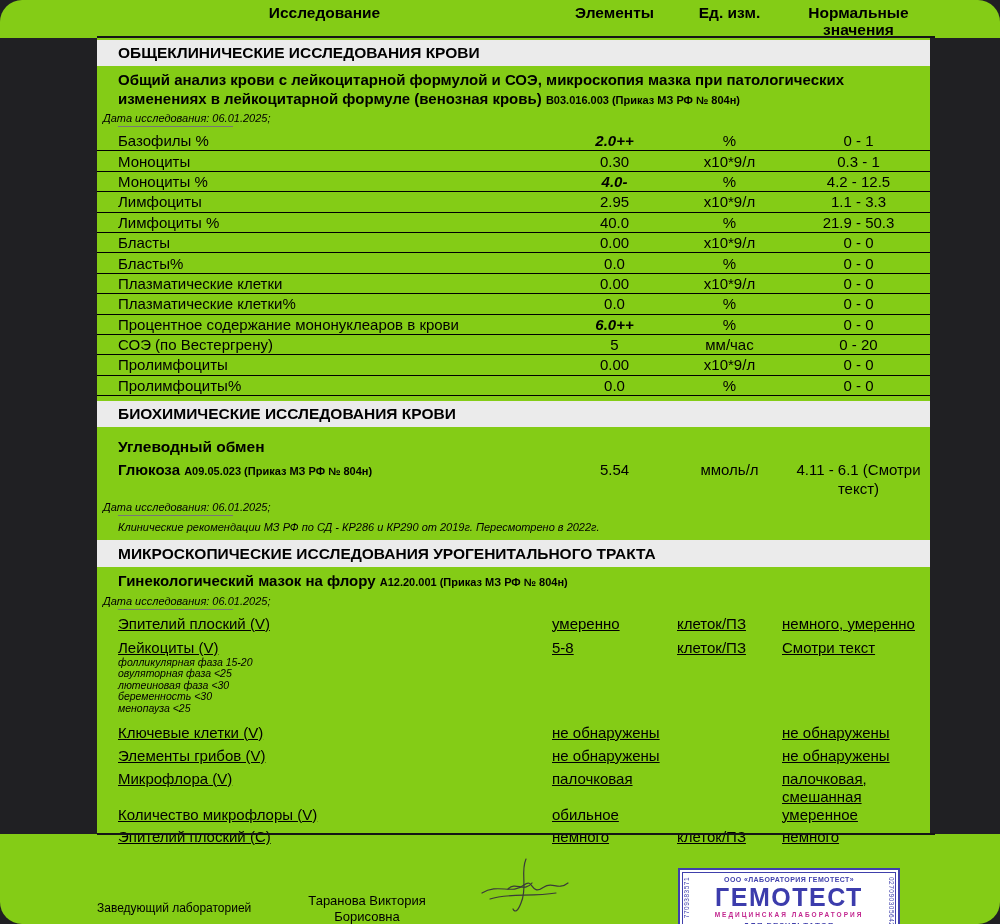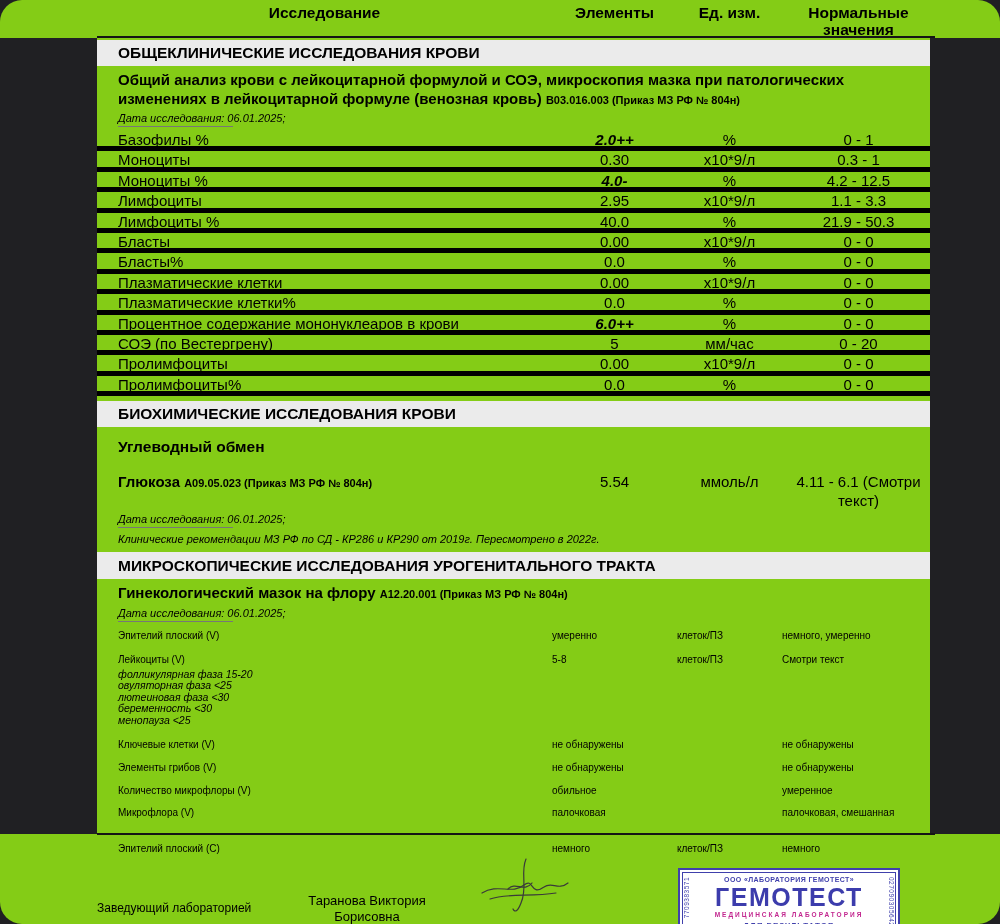--- a/index.html
+++ b/index.html
@@ -20,38 +20,38 @@
   .col-headers { height: 38px; font-weight: bold; font-size: 15.5px; padding-top: 4px; border-bottom: 2px solid #151515; }
   .col-headers .h { text-align: center; line-height: 17px; }
 
   .secbar { background: #ebebeb; height: 26px; line-height: 26px; font-weight: bold; font-size: 15.5px; padding-left: 21px; margin-top: 2px; }
   .secbar.b2 { margin-top: 5px; }
   .secbar.b3 { margin-top: 6px; height: 27px; line-height: 27px; }
 
   .test-title { font-weight: bold; font-size: 15px; line-height: 18.5px; padding: 5px 8px 0 21px; }
   .code { font-size: 11px; font-weight: bold; }
 
-  .date-line { font-style: italic; font-size: 11px; line-height: 12px; padding-left: 21px; margin-top: 3px; }
+  .date-line { font-style: italic; font-size: 11px; line-height: 12px; padding-left: 6px; margin-top: 3px; }
   .date-rule { width: 115px; margin-left: 21px; border-bottom: 1px solid #777; margin-top: 2px; }
 
-  .trow { height: 20.4px; font-size: 15px; align-items: center; border-bottom: 5px solid #000000; }
+  .trow { height: 20.4px; font-size: 15px; align-items: center; border-bottom: 1px solid #000000; }
   .trow .name { padding-left: 21px; }
   .trow .val, .trow .unit, .trow .norm { text-align: center; }
   .val.flag { font-weight: bold; font-style: italic; }
 
   .rows-blood { margin-top: 4px; }
 
   .subhead { font-weight: bold; font-size: 15.5px; padding-left: 21px; margin-top: 11px; }
 
-  .trow.tall { height: auto; min-height: 38px; align-items: flex-start; line-height: 19px; margin-top: 16px; border-bottom: none; }
+  .trow.tall { height: auto; min-height: 38px; align-items: flex-start; line-height: 19px; margin-top: 4px; border-bottom: none; }
 
   .note-line { font-style: italic; font-size: 11px; line-height: 13px; padding-left: 21px; margin-top: 5px; }
 
   .micro-rows { margin-top: 2px; }
-  .m-row { font-size: 10px; line-height: 18px; align-items: flex-start; padding-top: 3px; }
+  .m-row { font-size: 15px; line-height: 18px; align-items: flex-start; padding-top: 3px; text-decoration: underline; }
   .m-row .name { padding-left: 21px; }
   .m-row .val, .m-row .unit, .m-row .norm { text-align: left; }
   .m-r0 { height: 24px; }
   .m-r1 { height: 18px; }
   .m-r2, .m-r3, .m-r6 { height: 23px; }
   .m-r4 { height: 36px; }
   .m-r5 { height: 22px; }
   .phase-notes { padding-left: 21px; font-style: italic; font-size: 10.5px; line-height: 11.6px; margin-top: 3px; margin-bottom: 6px; }
 
   .footer-line { position: absolute; left: 97px; top: 833px; width: 838px; border-top: 2px solid #151515; z-index: 6; }
@@ -226,31 +226,31 @@
         <div class="val">не обнаружены</div>
         <div class="unit"></div>
         <div class="norm">не обнаружены</div>
       </div>
       <div class="m-row m-r3 grid4">
         <div class="name">Элементы грибов (V)</div>
         <div class="val">не обнаружены</div>
         <div class="unit"></div>
         <div class="norm">не обнаружены</div>
       </div>
+      <div class="m-row m-r4 grid4">
+        <div class="name">Микрофлора (V)</div>
+        <div class="val">палочковая</div>
+        <div class="unit"></div>
+        <div class="norm">палочковая, смешанная</div>
+      </div>
       <div class="m-row m-r5 grid4">
         <div class="name">Количество микрофлоры (V)</div>
         <div class="val">обильное</div>
         <div class="unit"></div>
         <div class="norm">умеренное</div>
-      </div>
-      <div class="m-row m-r4 grid4">
-        <div class="name">Микрофлора (V)</div>
-        <div class="val">палочковая</div>
-        <div class="unit"></div>
-        <div class="norm">палочковая, смешанная</div>
       </div>
       <div class="m-row m-r6 grid4">
         <div class="name">Эпителий плоский (С)</div>
         <div class="val">немного</div>
         <div class="unit">клеток/ПЗ</div>
         <div class="norm">немного</div>
       </div>
     </div>
 
   </div>

